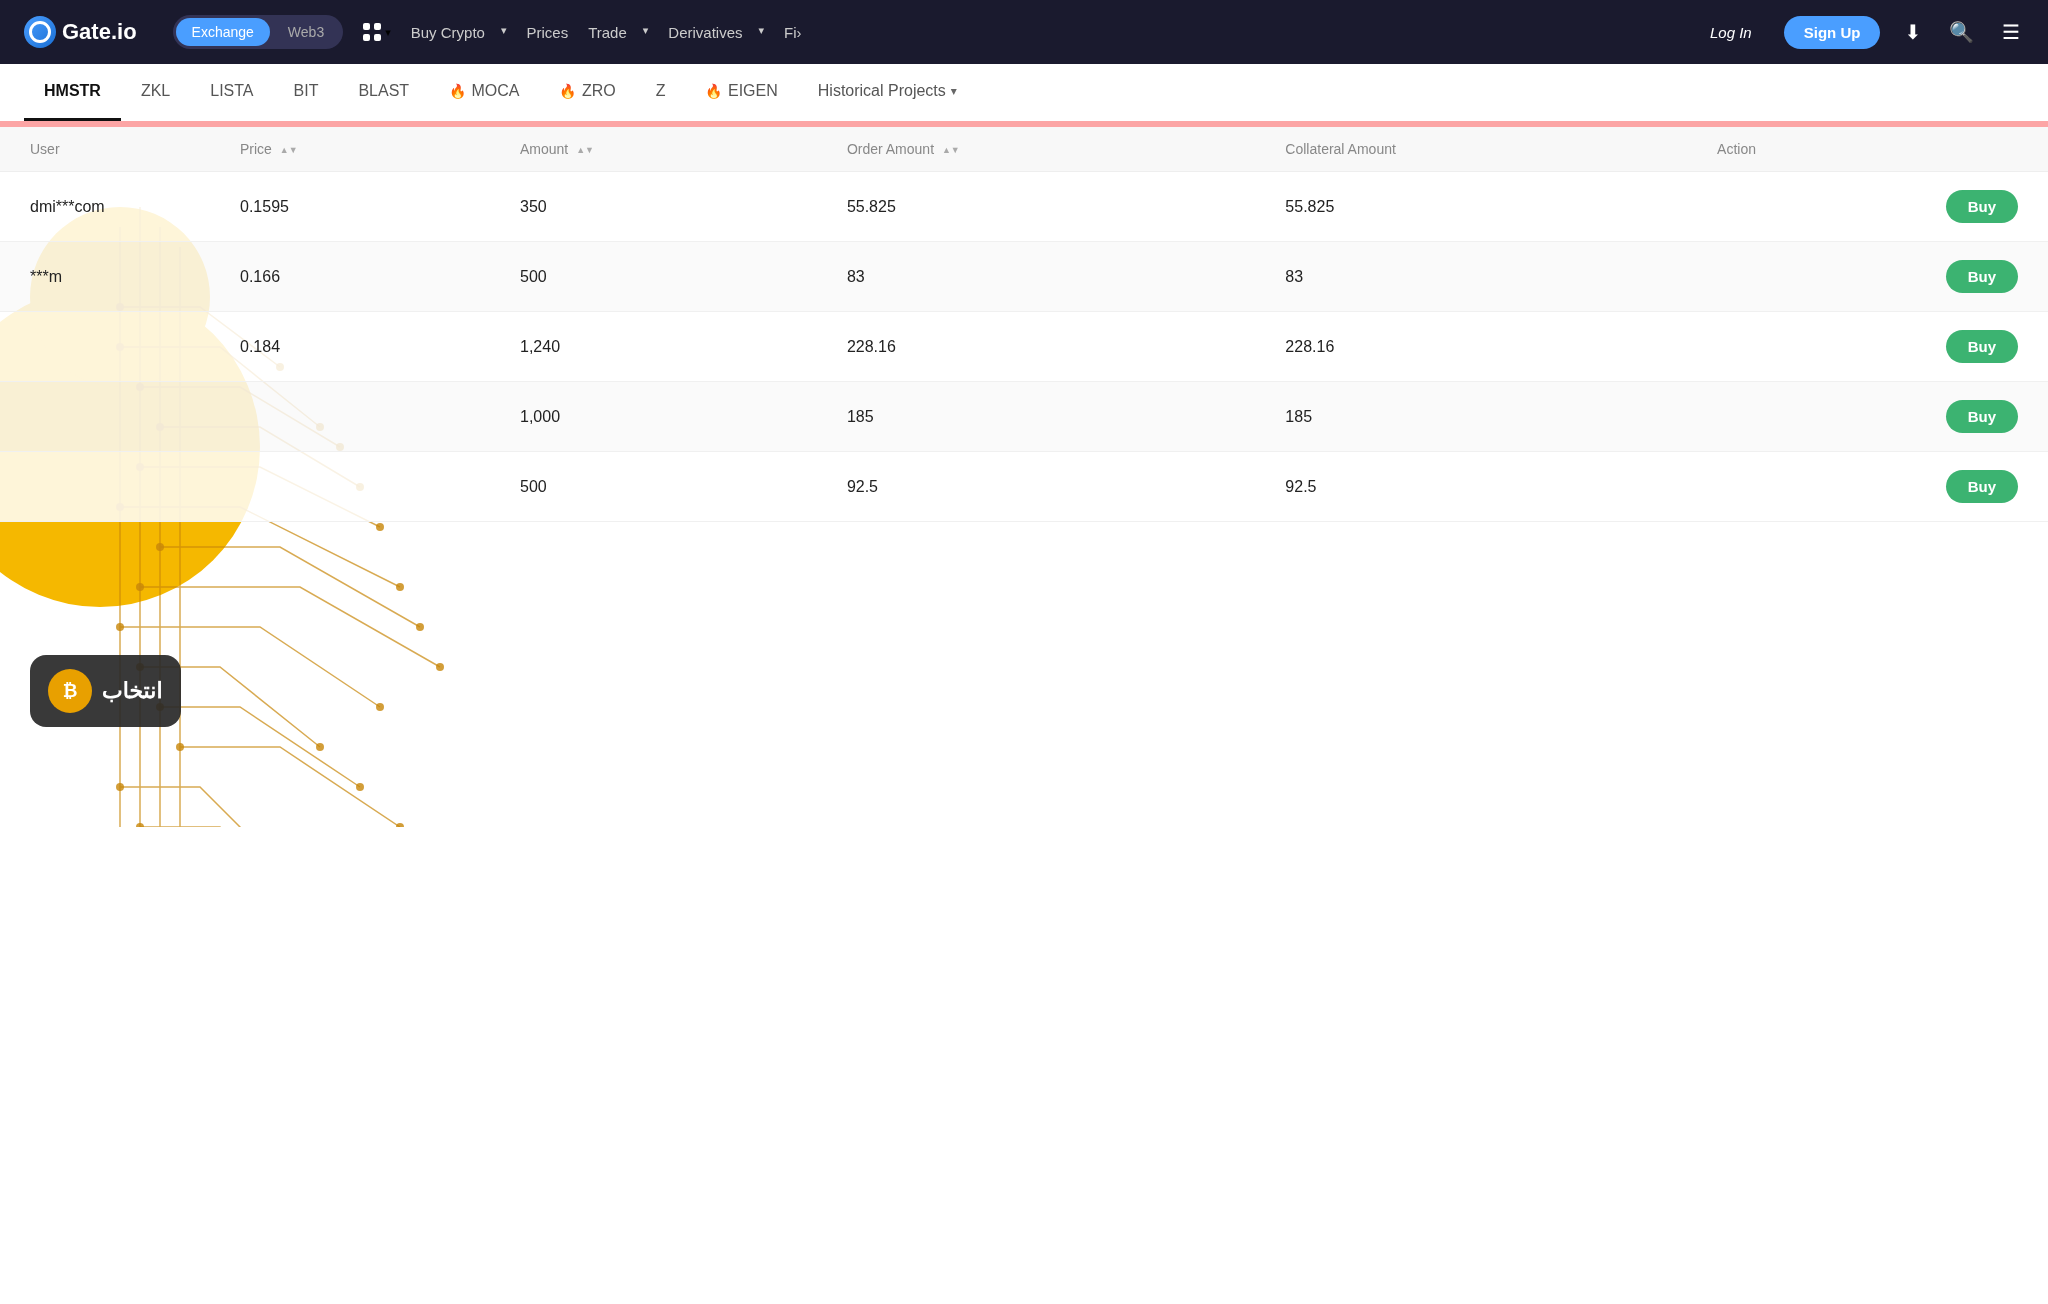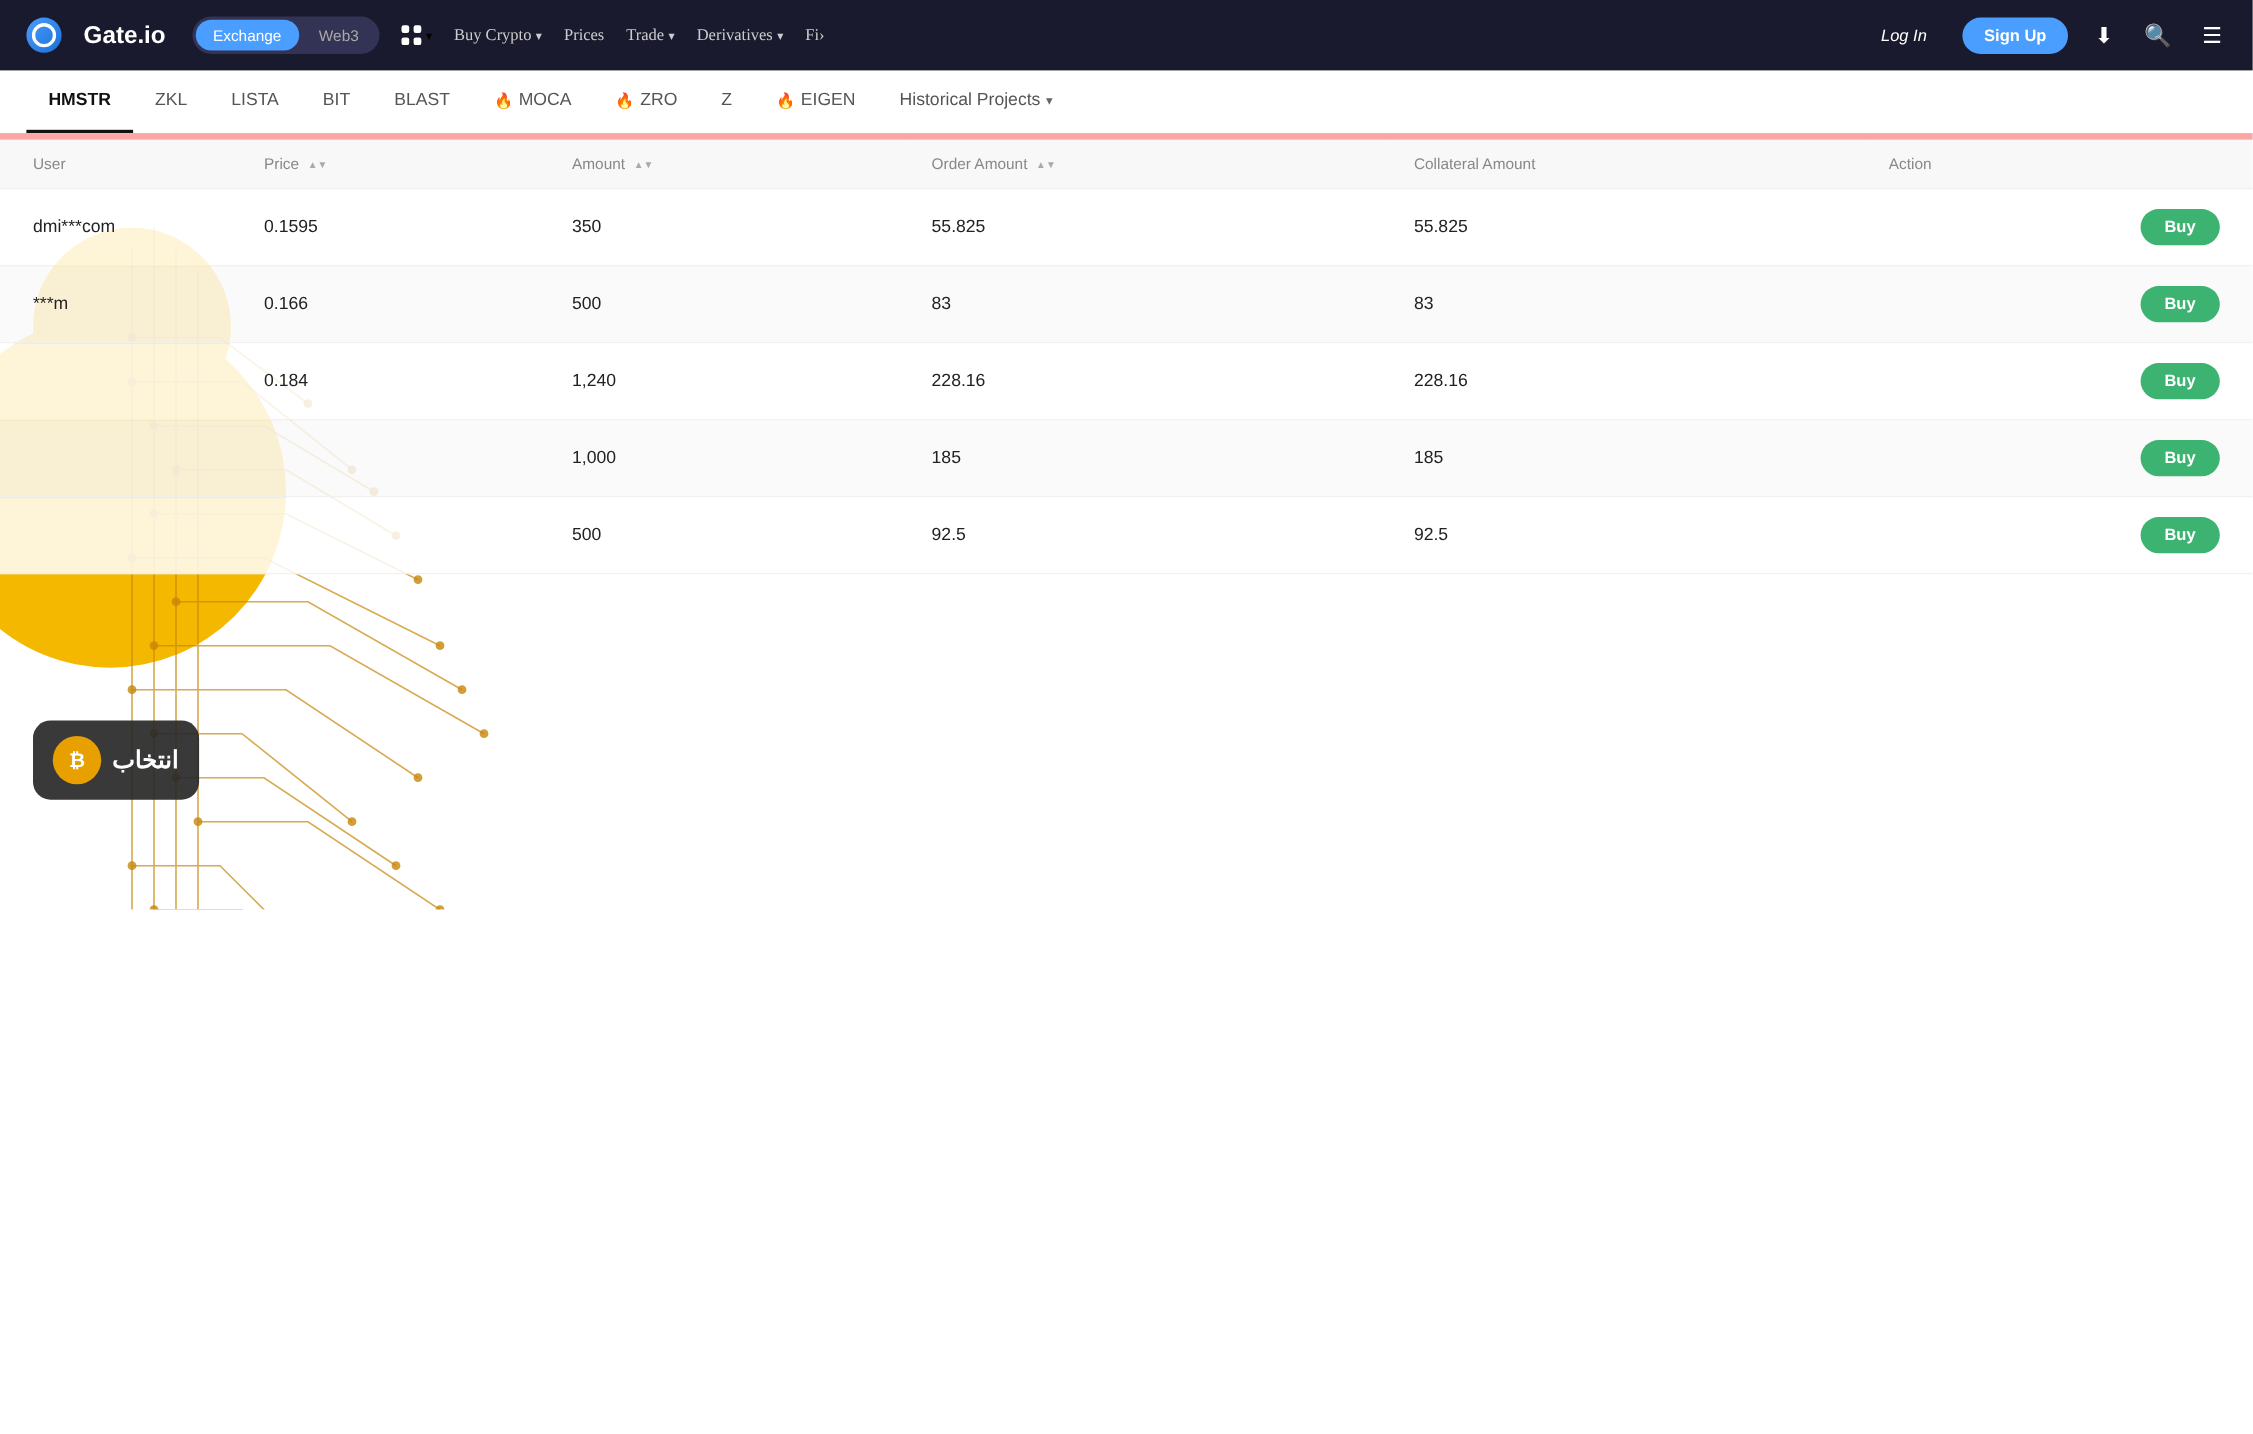--- a/index.html
+++ b/index.html
@@ -12,22 +12,22 @@
       align-items: center;
       padding: 0 24px;
       height: 64px;
       gap: 20px;
       position: relative;
       z-index: 10;
     }
     .logo-area {
       display: flex;
       align-items: center;
-      gap: 20px;
-      margin-right: 4px;
+      gap: 6px;
+      margin-right: 16px;
     }
     .logo-icon {
       width: 32px; height: 32px;
       background: linear-gradient(135deg, #4a9eff, #1a6fd4);
       border-radius: 50%;
       display: flex; align-items: center; justify-content: center;
     }
     .logo-icon::before {
       content: '';
       width: 16px; height: 16px;
@@ -76,25 +76,24 @@
     .apps-dots span {
       background: white;
       border-radius: 2px;
       width: 7px; height: 7px;
     }
     .nav-link {
       color: #ccc;
       text-decoration: none;
       font-size: 15px;
       display: flex;
-      align-items: center;
-      gap: 4px;
+      align-items: flex-start;
+      gap: 16px;
       cursor: pointer;
       white-space: nowrap;
-      font-family: Liberation Serif, serif;
     }
     .nav-chevron { font-size: 11px; }
     .nav-spacer { flex: 1; }
     .login-btn {
       color: white;
       background: transparent;
       border: none;
       font-size: 15px;
       cursor: pointer;
       padding: 8px 12px;

